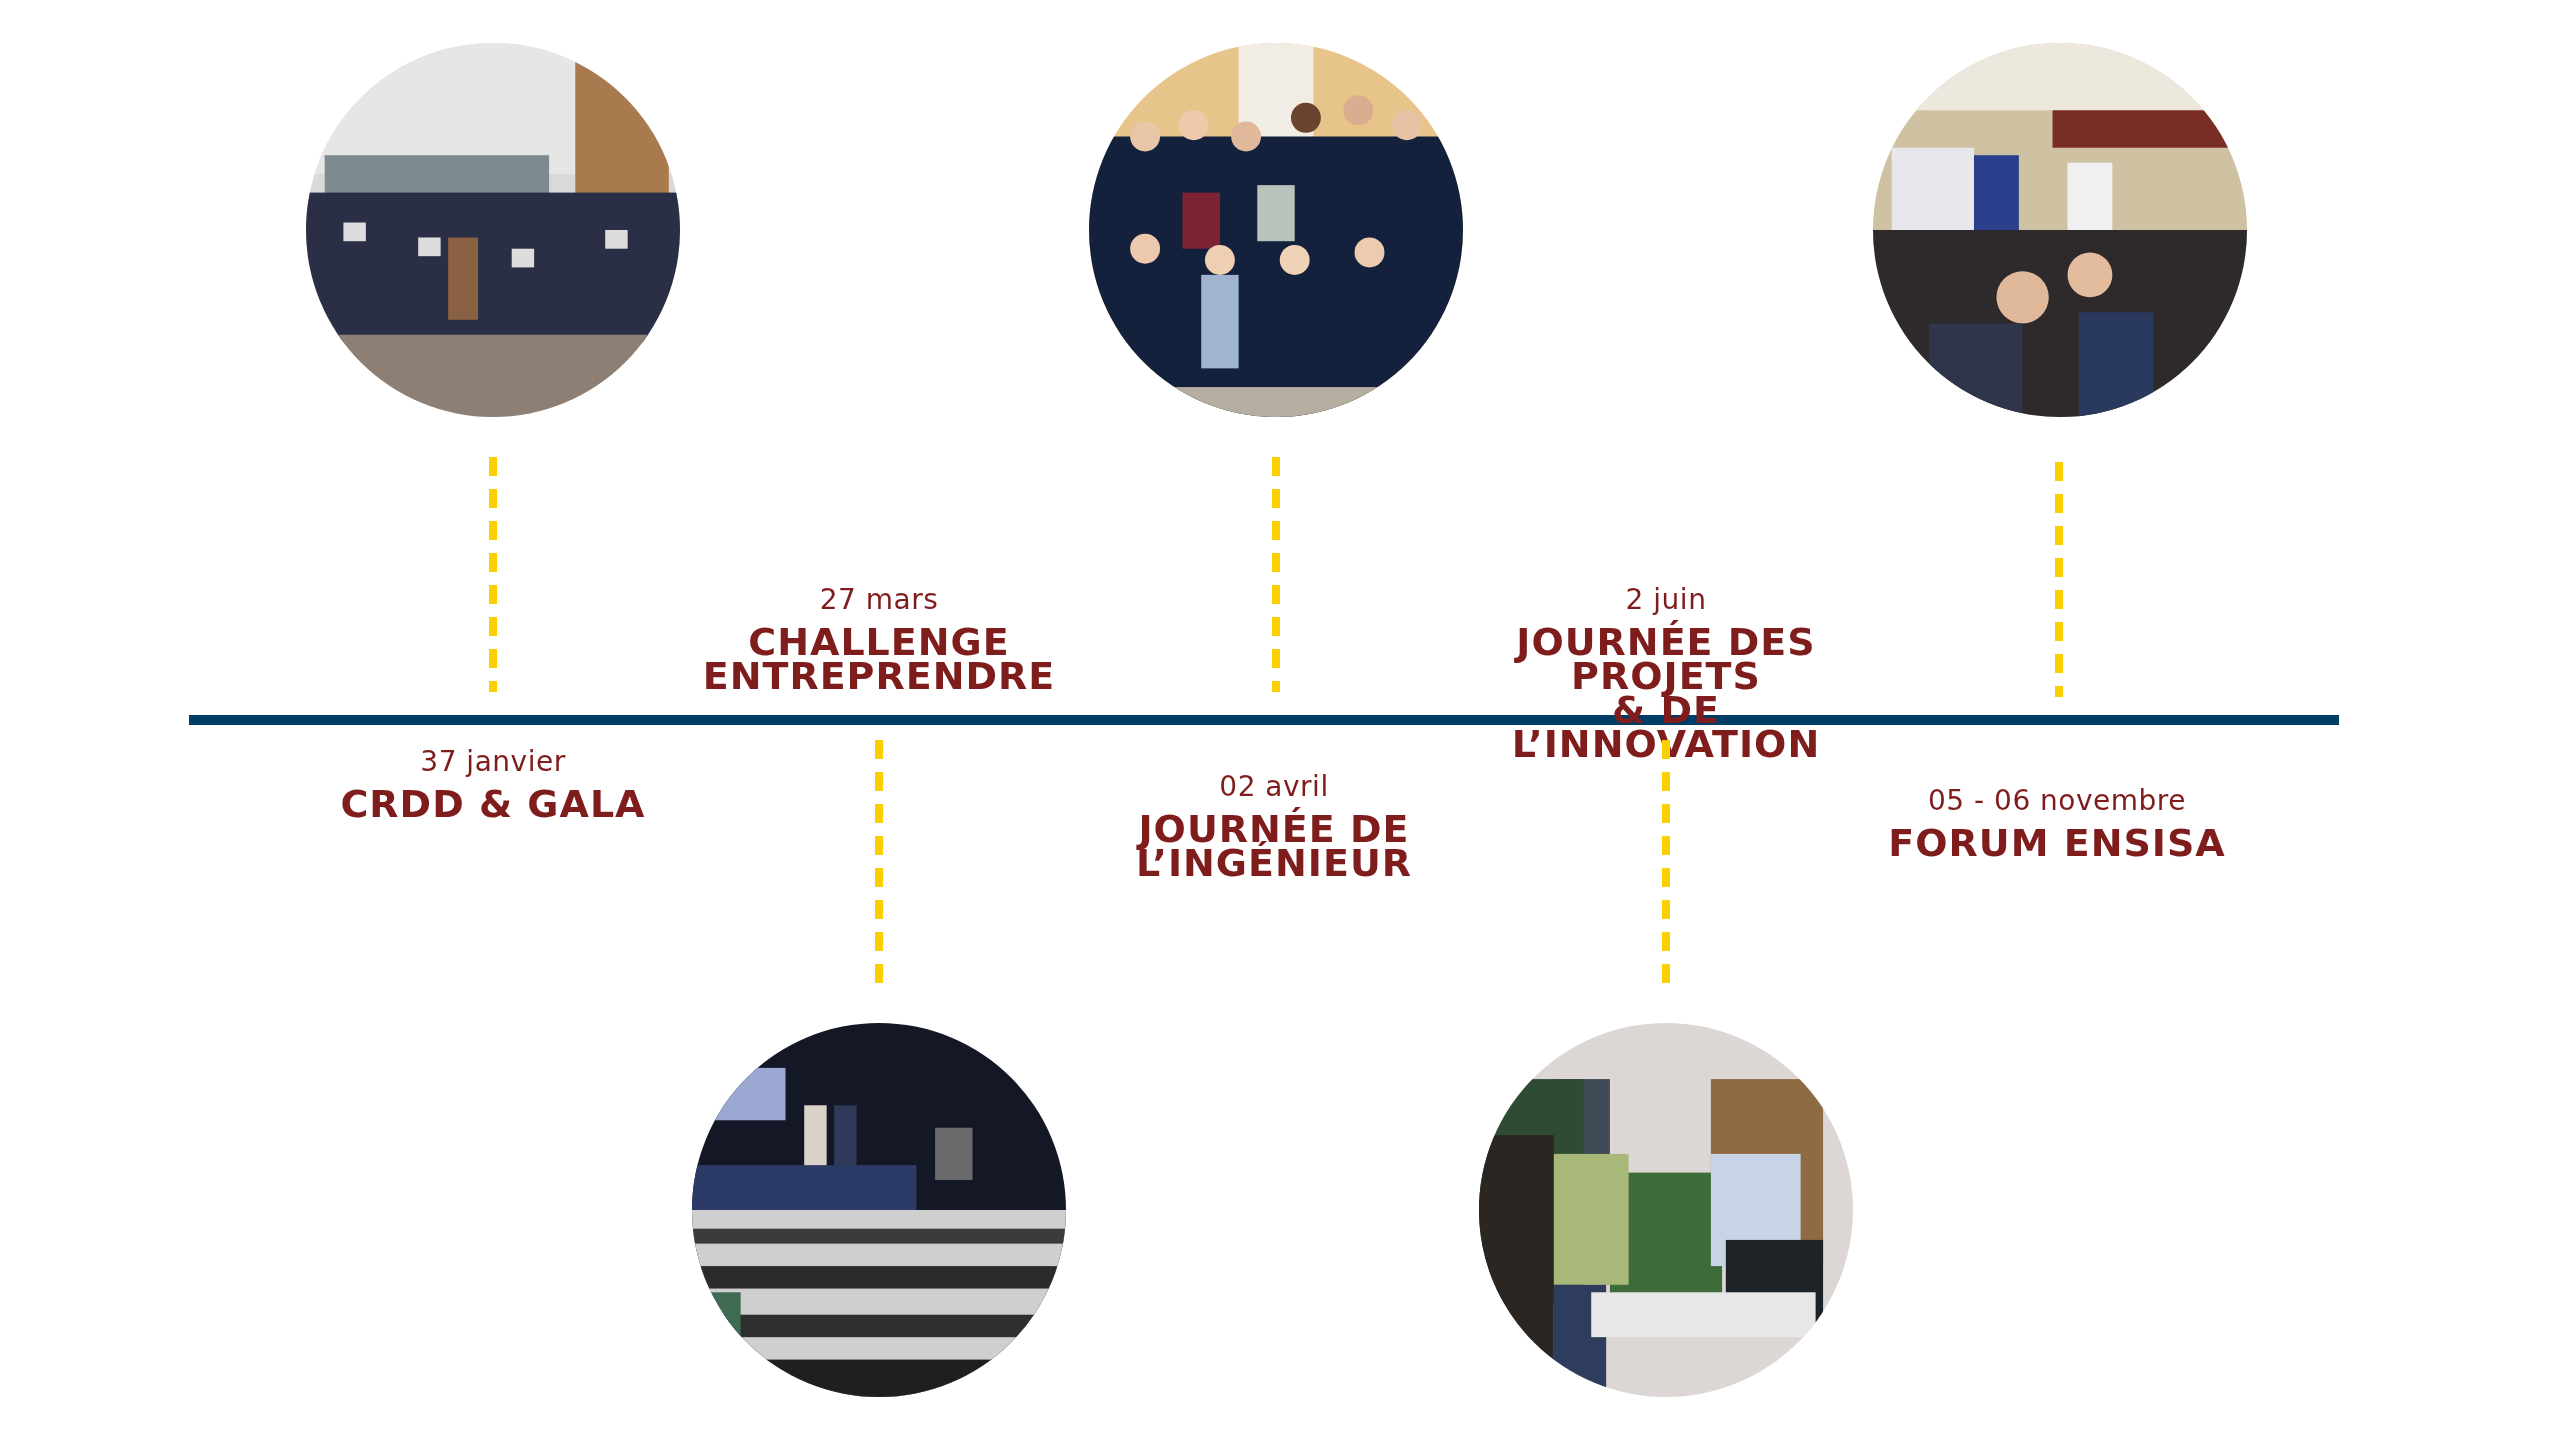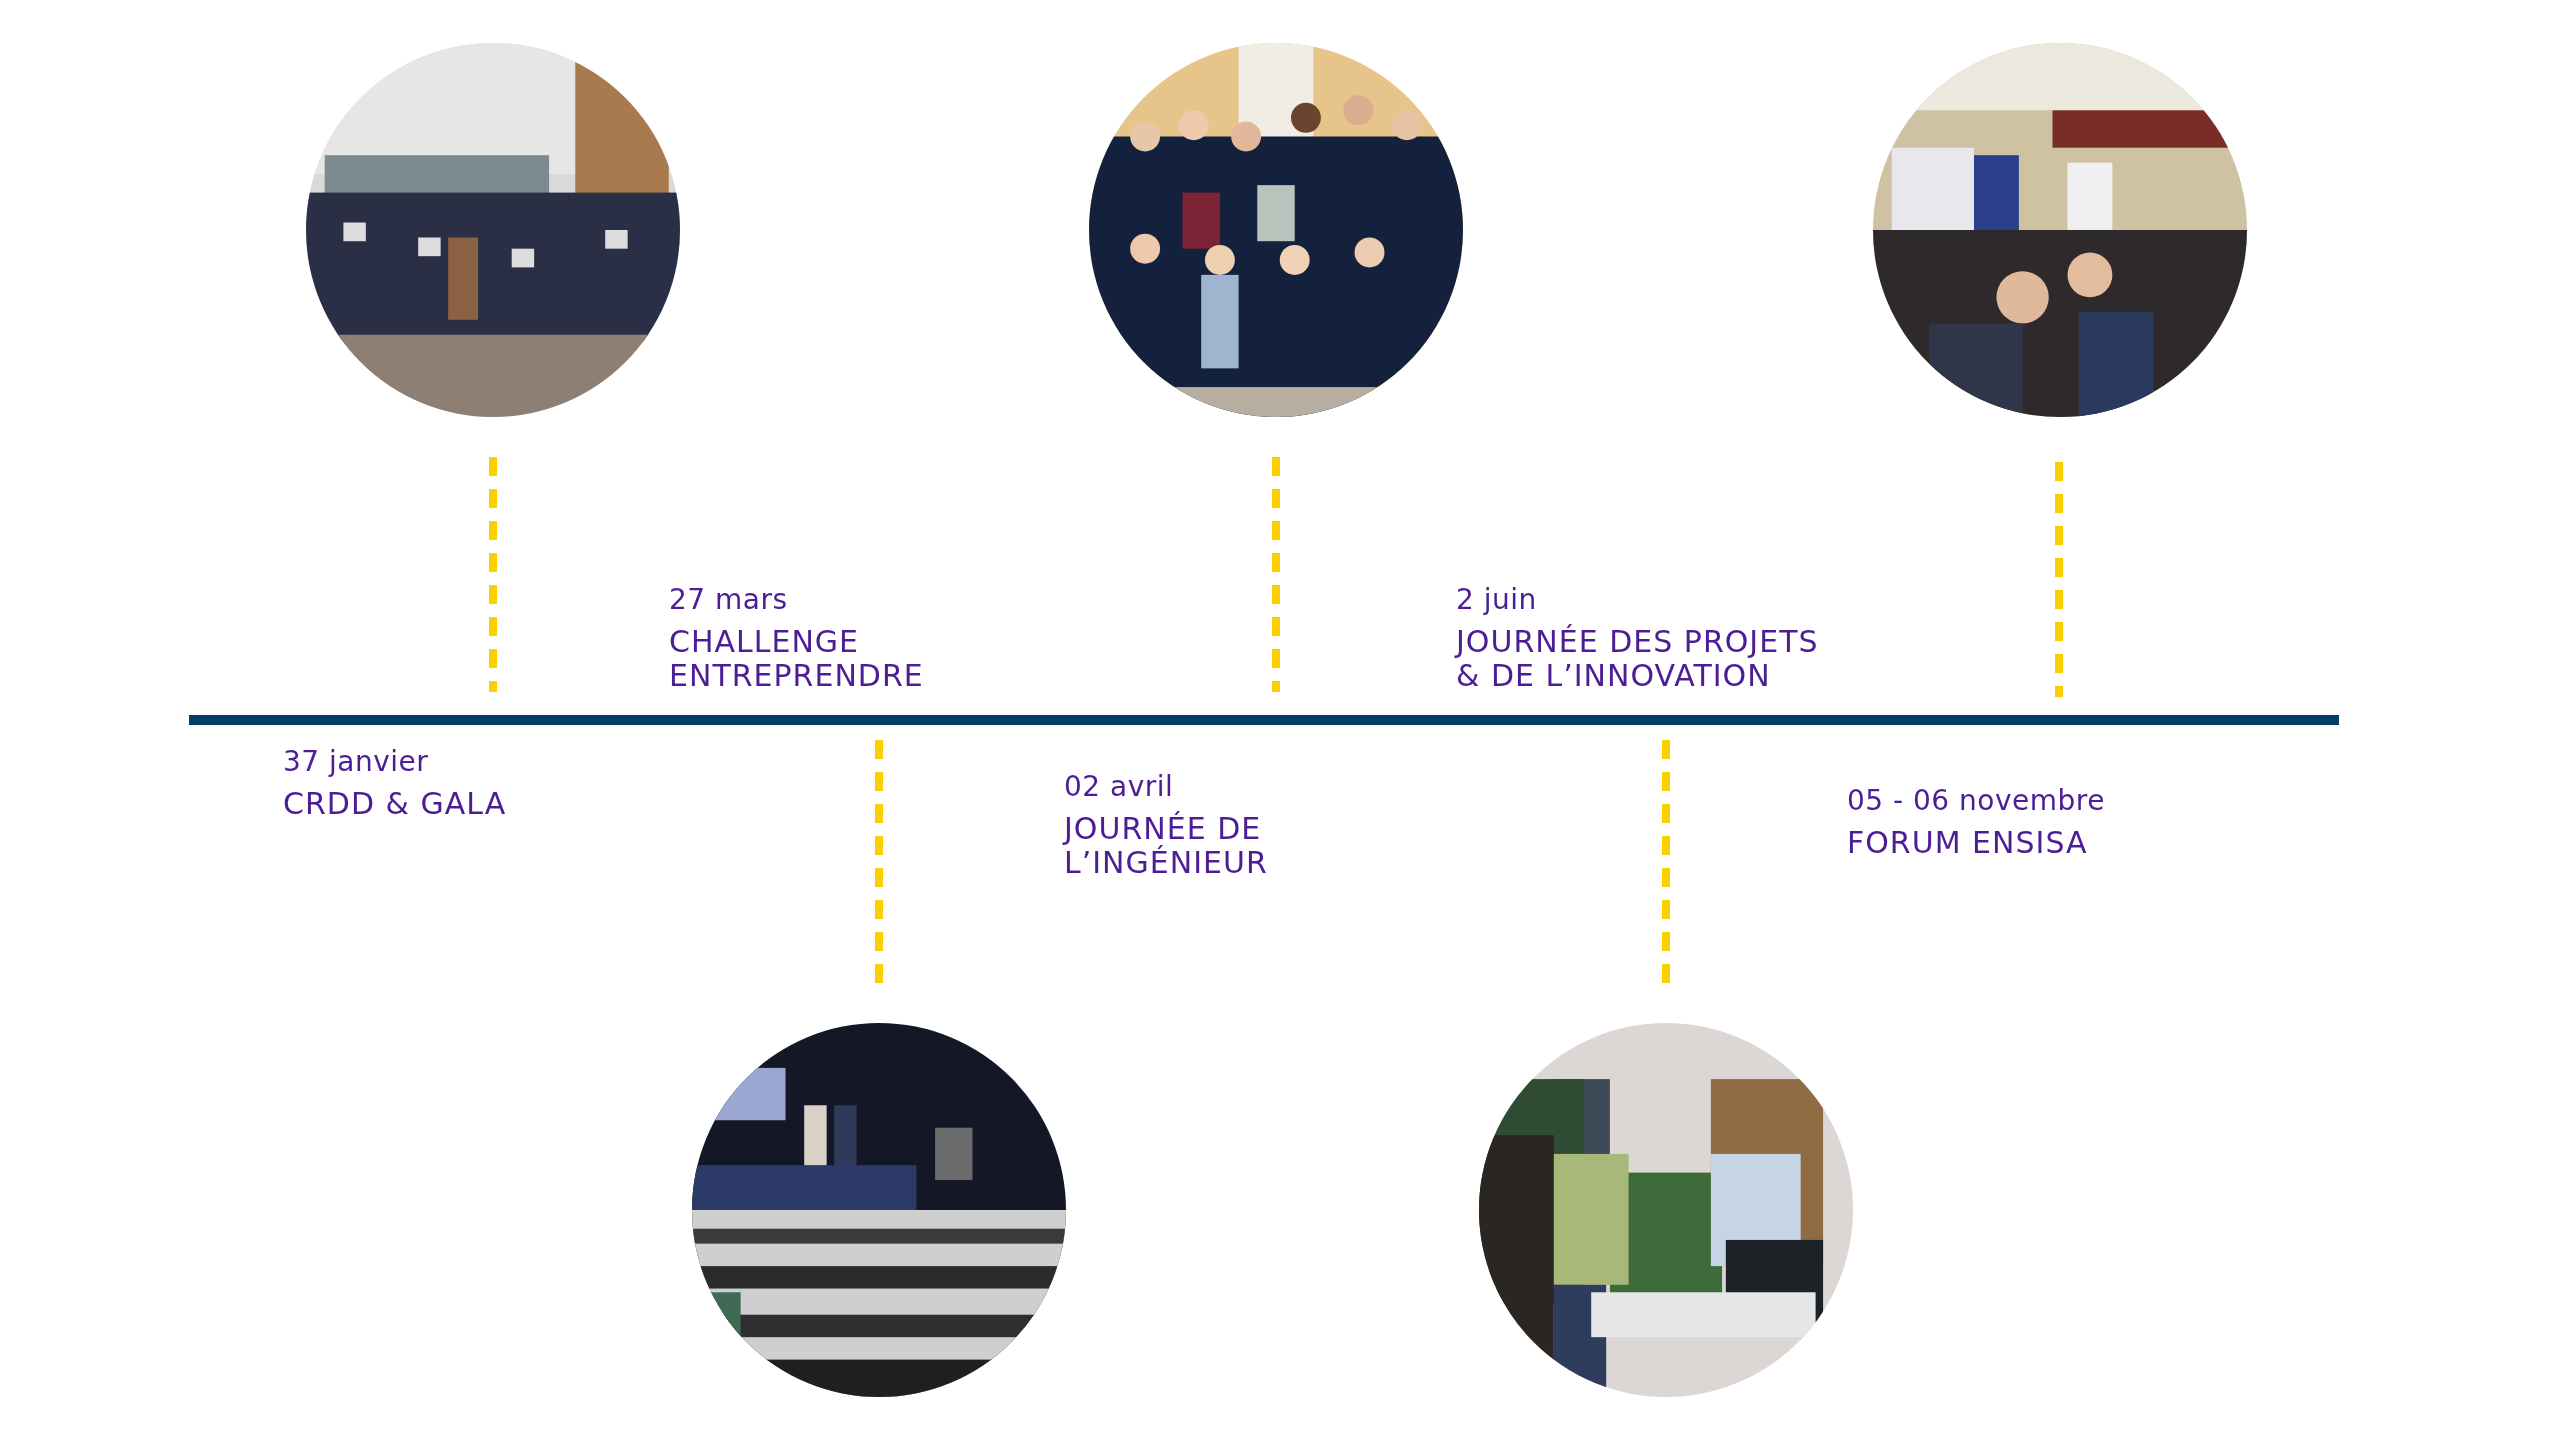--- a/index.html
+++ b/index.html
@@ -16,29 +16,29 @@
     .dash {
       position: absolute; width: 8px;
       background: repeating-linear-gradient(to bottom, #fcd000 0px, #fcd000 19px, transparent 19px, transparent 32px);
     }
     .photo {
       position: absolute; width: 374px; height: 374px; border-radius: 50%;
       overflow: hidden;
     }
     .photo svg { width: 100%; height: 100%; display: block; }
     .label {
-      position: absolute; width: 420px; margin-left: -210px;
-      color: #4c1d95;
+      position: absolute; text-align: center; width: 420px; margin-left: -210px;
+      color: #7f1d1d;
     }
     .date {
       display: block; font-size: 28px; font-weight: normal; line-height: 34px;
       letter-spacing: 0.5px;
     }
     .title {
-      display: block; font-size: 30px; font-weight: normal; line-height: 34px;
+      display: block; font-size: 38px; font-weight: bold; line-height: 34px;
       letter-spacing: 1px; margin-top: 8px; white-space: pre-line;
     }
   </style>
 </head>
 <body>
 
 <div class="axis"></div>
 
 <div class="photo" style="left:306px; top:43px;">
   <svg viewBox="0 0 100 100" preserveAspectRatio="none">

